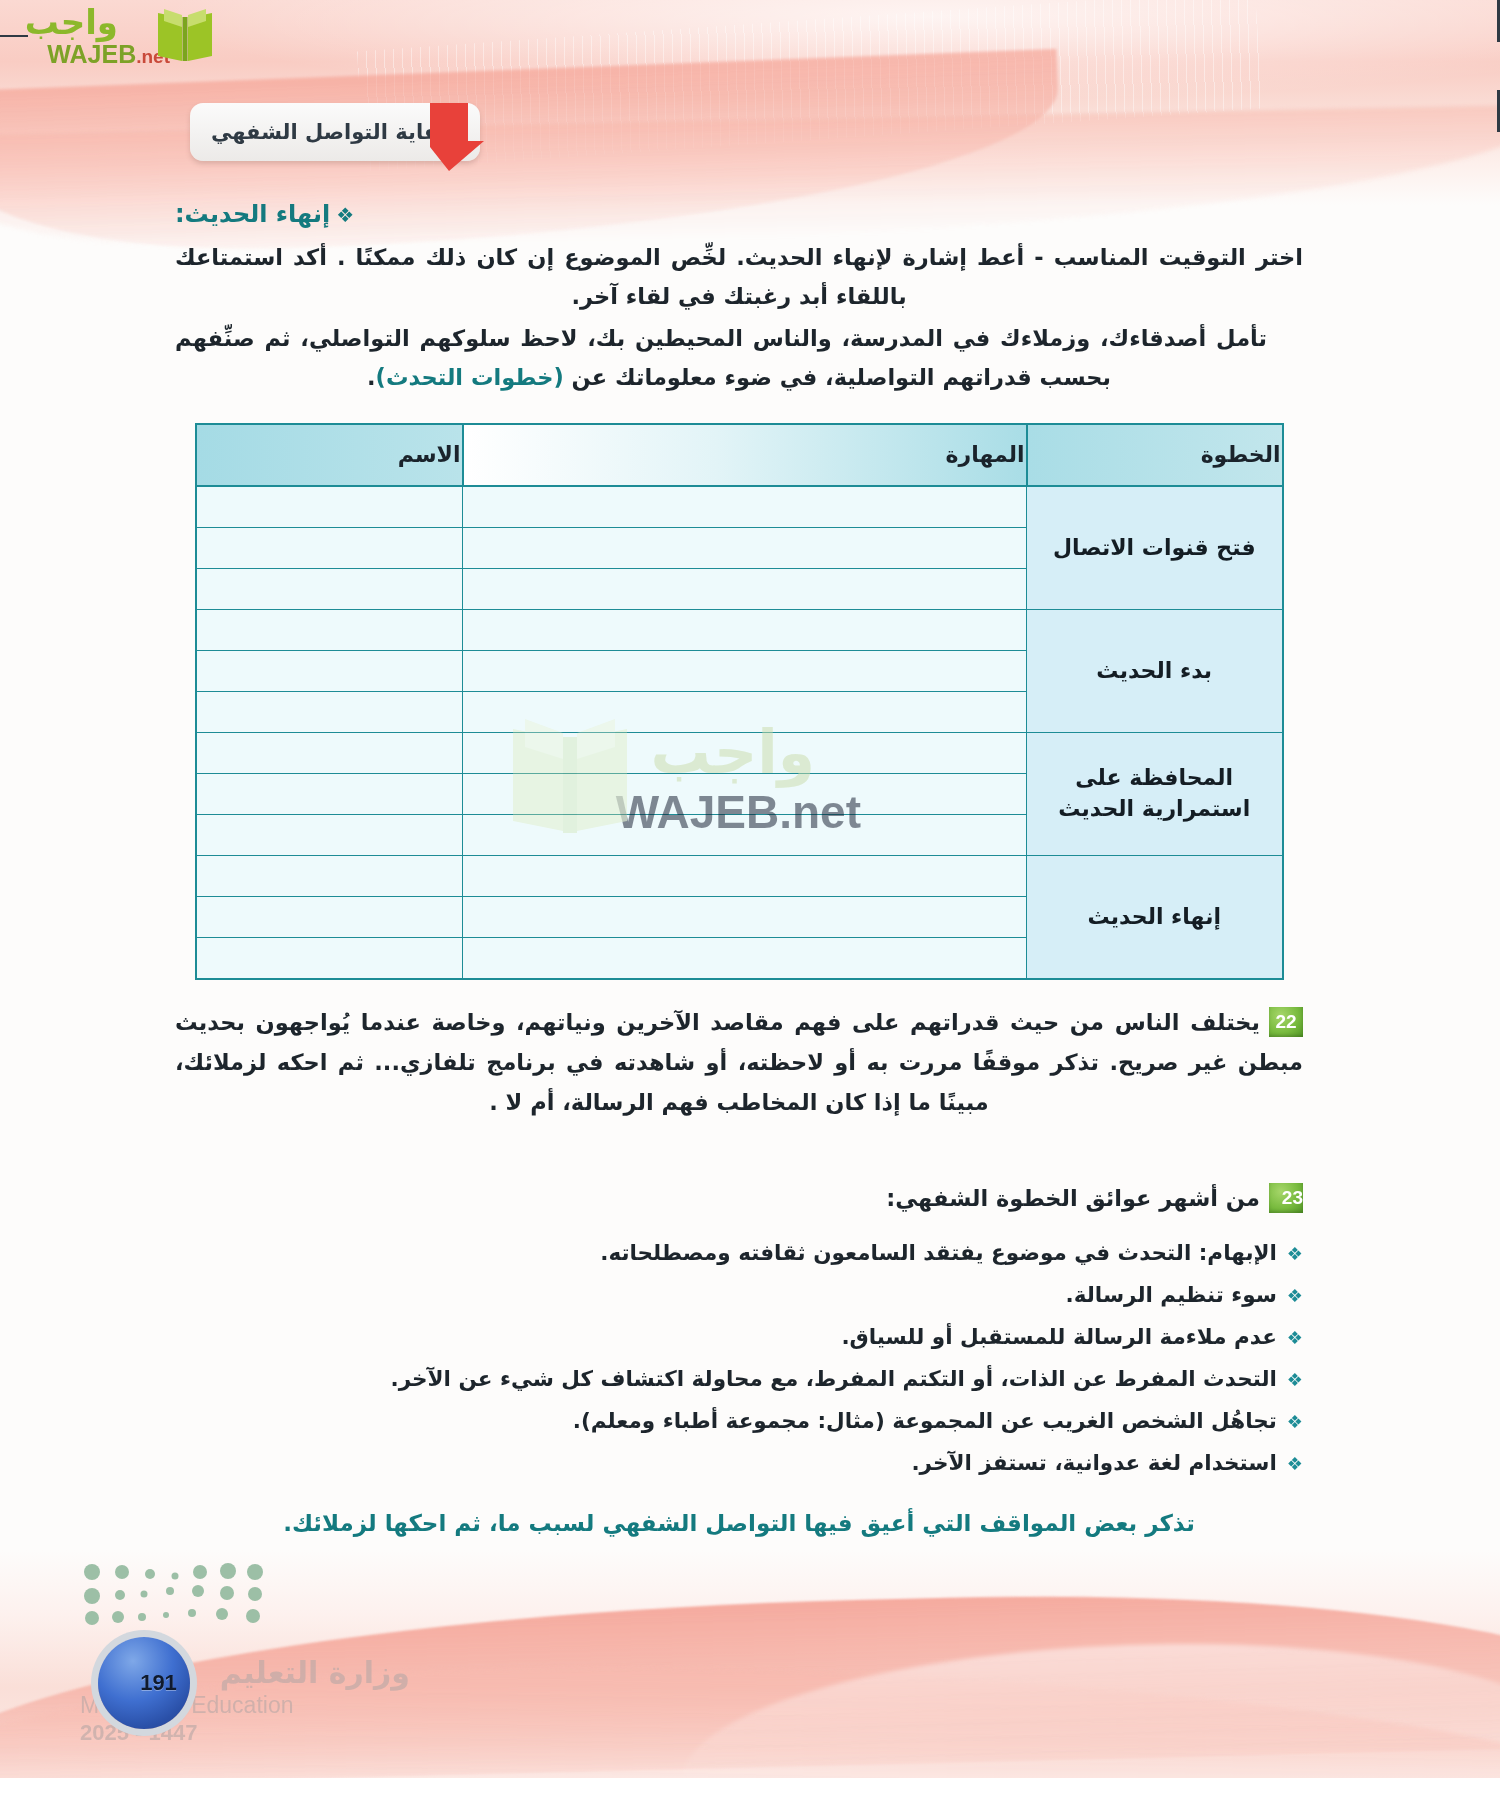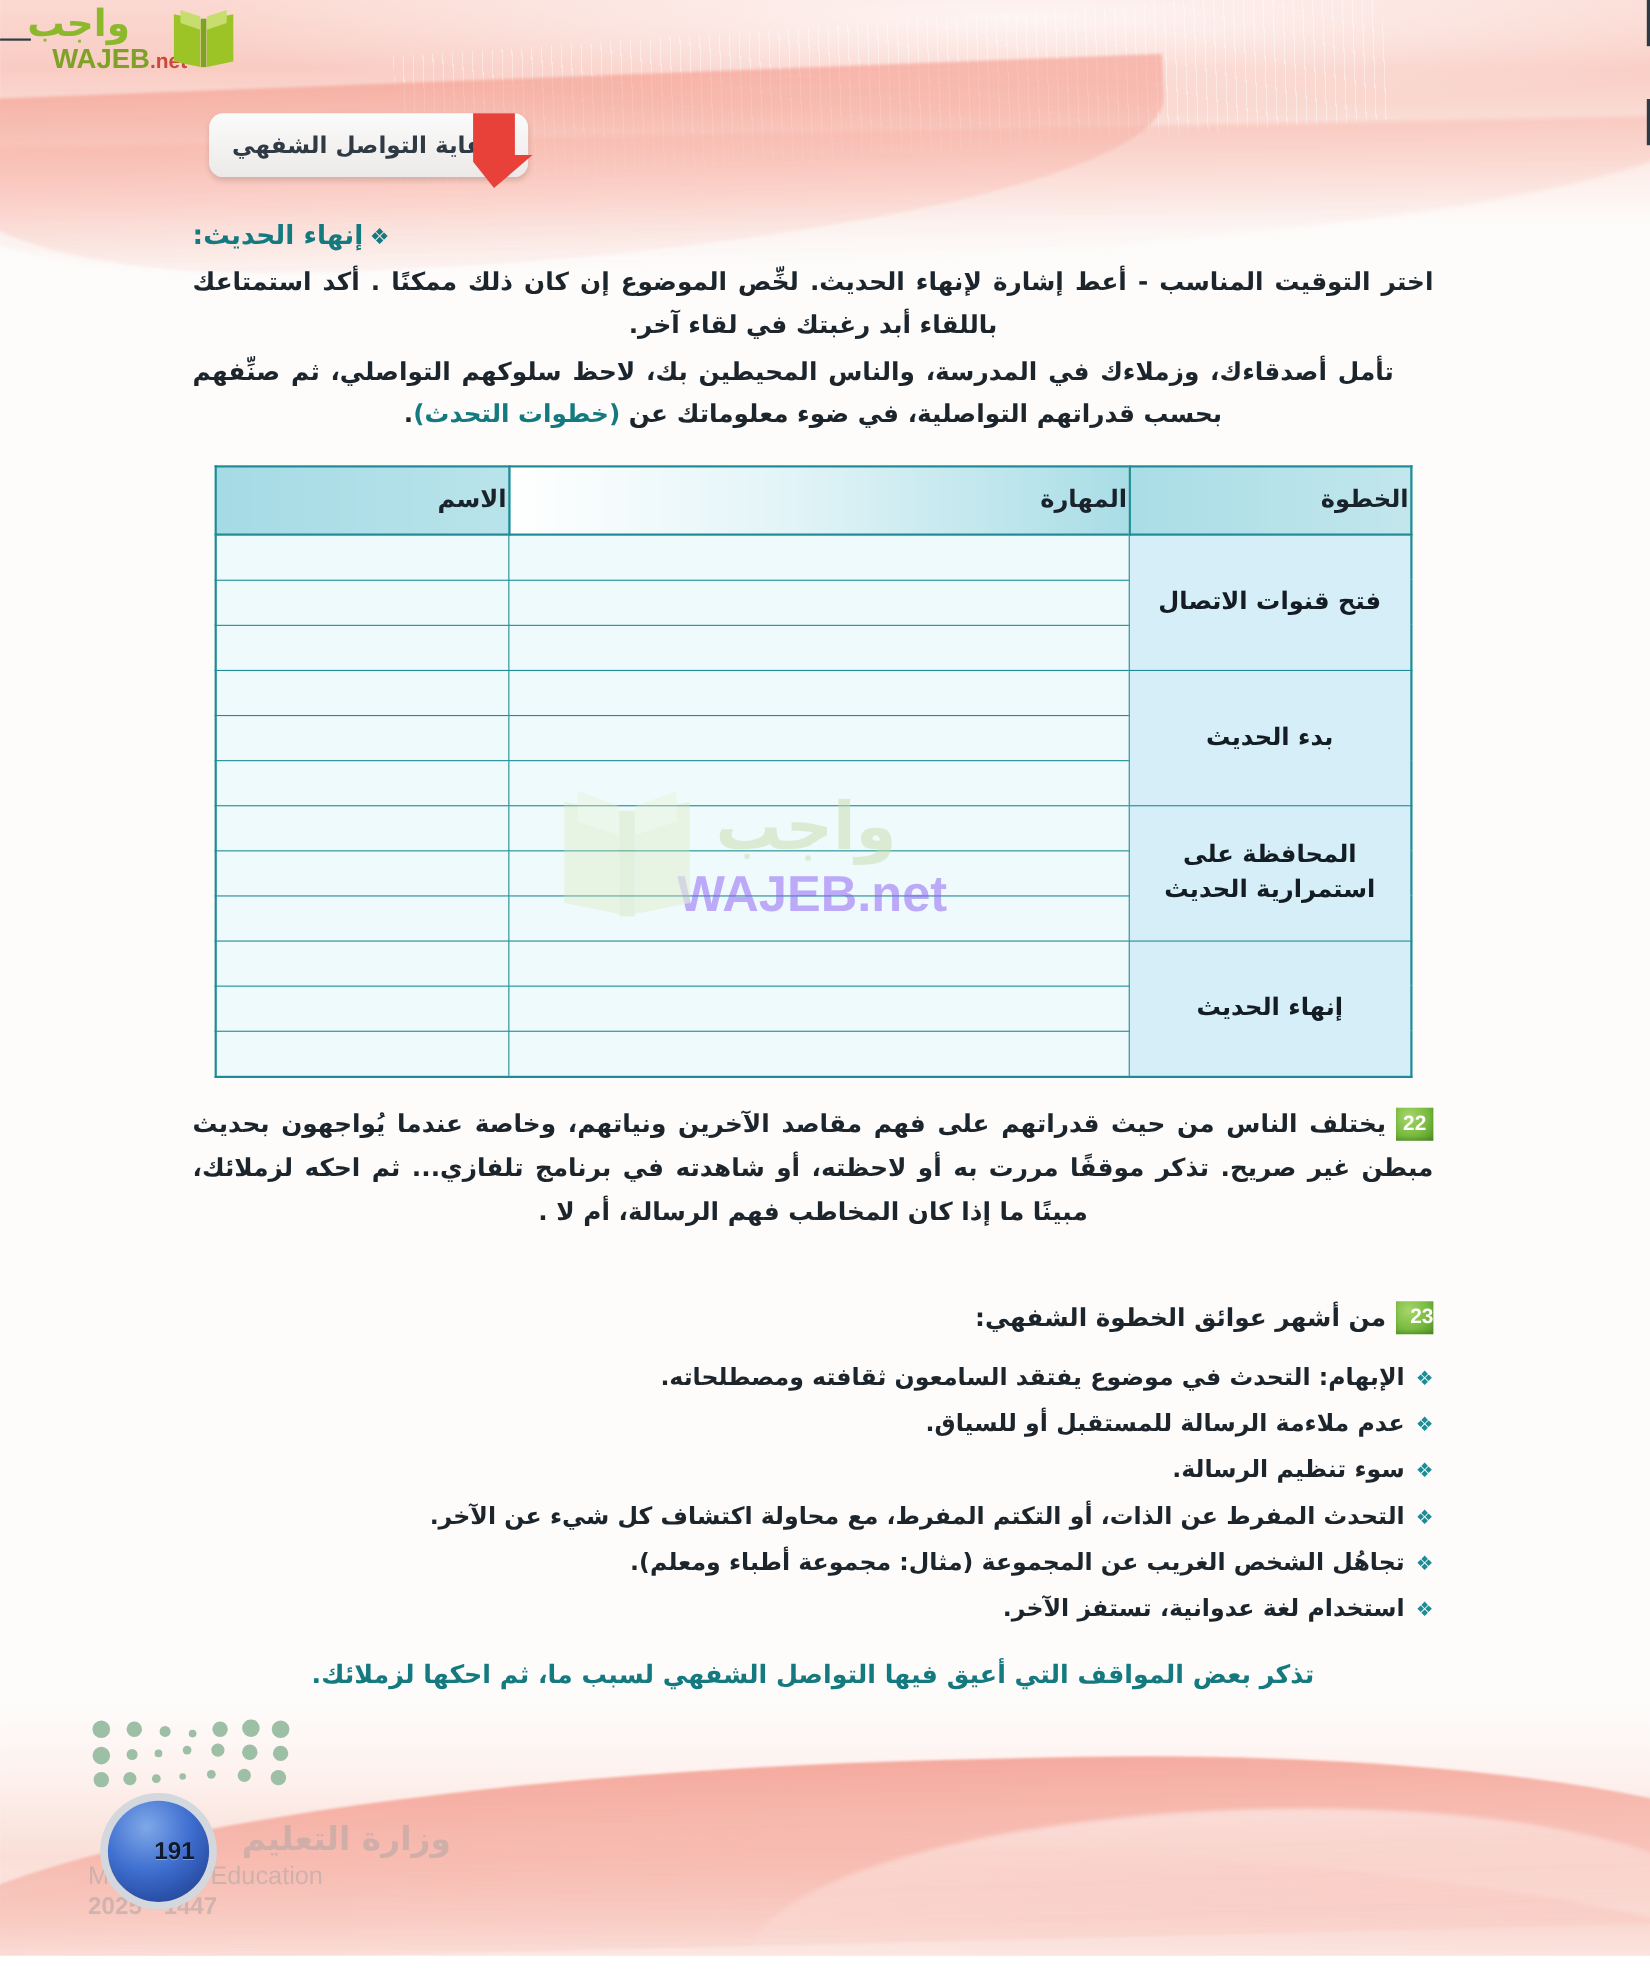--- a/index.html
+++ b/index.html
@@ -139,21 +139,21 @@
   .tbl-wm{
     position:absolute;left:330px;top:300px;width:460px;height:140px;
     pointer-events:none;opacity:.5;
   }
   .tbl-wm .w-word{
     position:absolute;right:150px;top:-6px;font-size:60px;font-weight:bold;
     color:#c9dca9;direction:rtl;font-family:"DejaVu Sans",sans-serif;
   }
   .tbl-wm .w-net{
     position:absolute;right:104px;top:62px;font-size:46px;font-weight:bold;
-    color:#8b5cf6;direction:ltr;font-family:"Liberation Sans",sans-serif;
+    color:#0f172a;direction:ltr;font-family:"Liberation Sans",sans-serif;
   }
   .tbl-wm .w-book{position:absolute;left:0px;top:-10px;width:130px;height:128px;opacity:.65;}
 
   
   .qitem{position:relative;margin:22px 0 0 0;}
   .qnum{
     display:inline-block;vertical-align:2px;
     width:34px;height:30px;margin-left:9px;
     background:radial-gradient(circle at 35% 28%,#a6d66a 0%,#79bb3f 55%,#4f9424 100%);
     border-radius:0;
@@ -363,22 +363,22 @@
 
     <div class="qitem">
       <div class="qtext"><span class="qnum">22</span><span>يختلف الناس من حيث قدراتهم على فهم مقاصد الآخرين ونياتهم، وخاصة عندما يُواجهون بحديث مبطن غير صريح. تذكر موقفًا مررت به أو لاحظته، أو شاهدته في برنامج تلفازي... ثم احكه لزملائك، مبينًا ما إذا كان المخاطب فهم الرسالة، أم لا .</span></div>
     </div>
 
     <div class="qitem" style="margin-top:56px;">
       <div class="qtext oneline"><span class="qnum">23</span><span>من أشهر عوائق الخطوة الشفهي:</span></div>
 
       <ul class="bullets">
         <li><span class="bul">❖</span><span>الإبهام: التحدث في موضوع يفتقد السامعون ثقافته ومصطلحاته.</span></li>
+        <li><span class="bul">❖</span><span>سوء تنظيم الرسالة.</span></li>
         <li><span class="bul">❖</span><span>عدم ملاءمة الرسالة للمستقبل أو للسياق.</span></li>
-        <li><span class="bul">❖</span><span>سوء تنظيم الرسالة.</span></li>
         <li><span class="bul">❖</span><span>التحدث المفرط عن الذات، أو التكتم المفرط، مع محاولة اكتشاف كل شيء عن الآخر.</span></li>
         <li><span class="bul">❖</span><span>تجاهُل الشخص الغريب عن المجموعة (مثال: مجموعة أطباء ومعلم).</span></li>
         <li><span class="bul">❖</span><span>استخدام لغة عدوانية، تستفز الآخر.</span></li>
       </ul>
 
       <div class="closing">تذكر بعض المواقف التي أعيق فيها التواصل الشفهي لسبب ما، ثم احكها لزملائك.</div>
     </div>
 
   </div>
 

